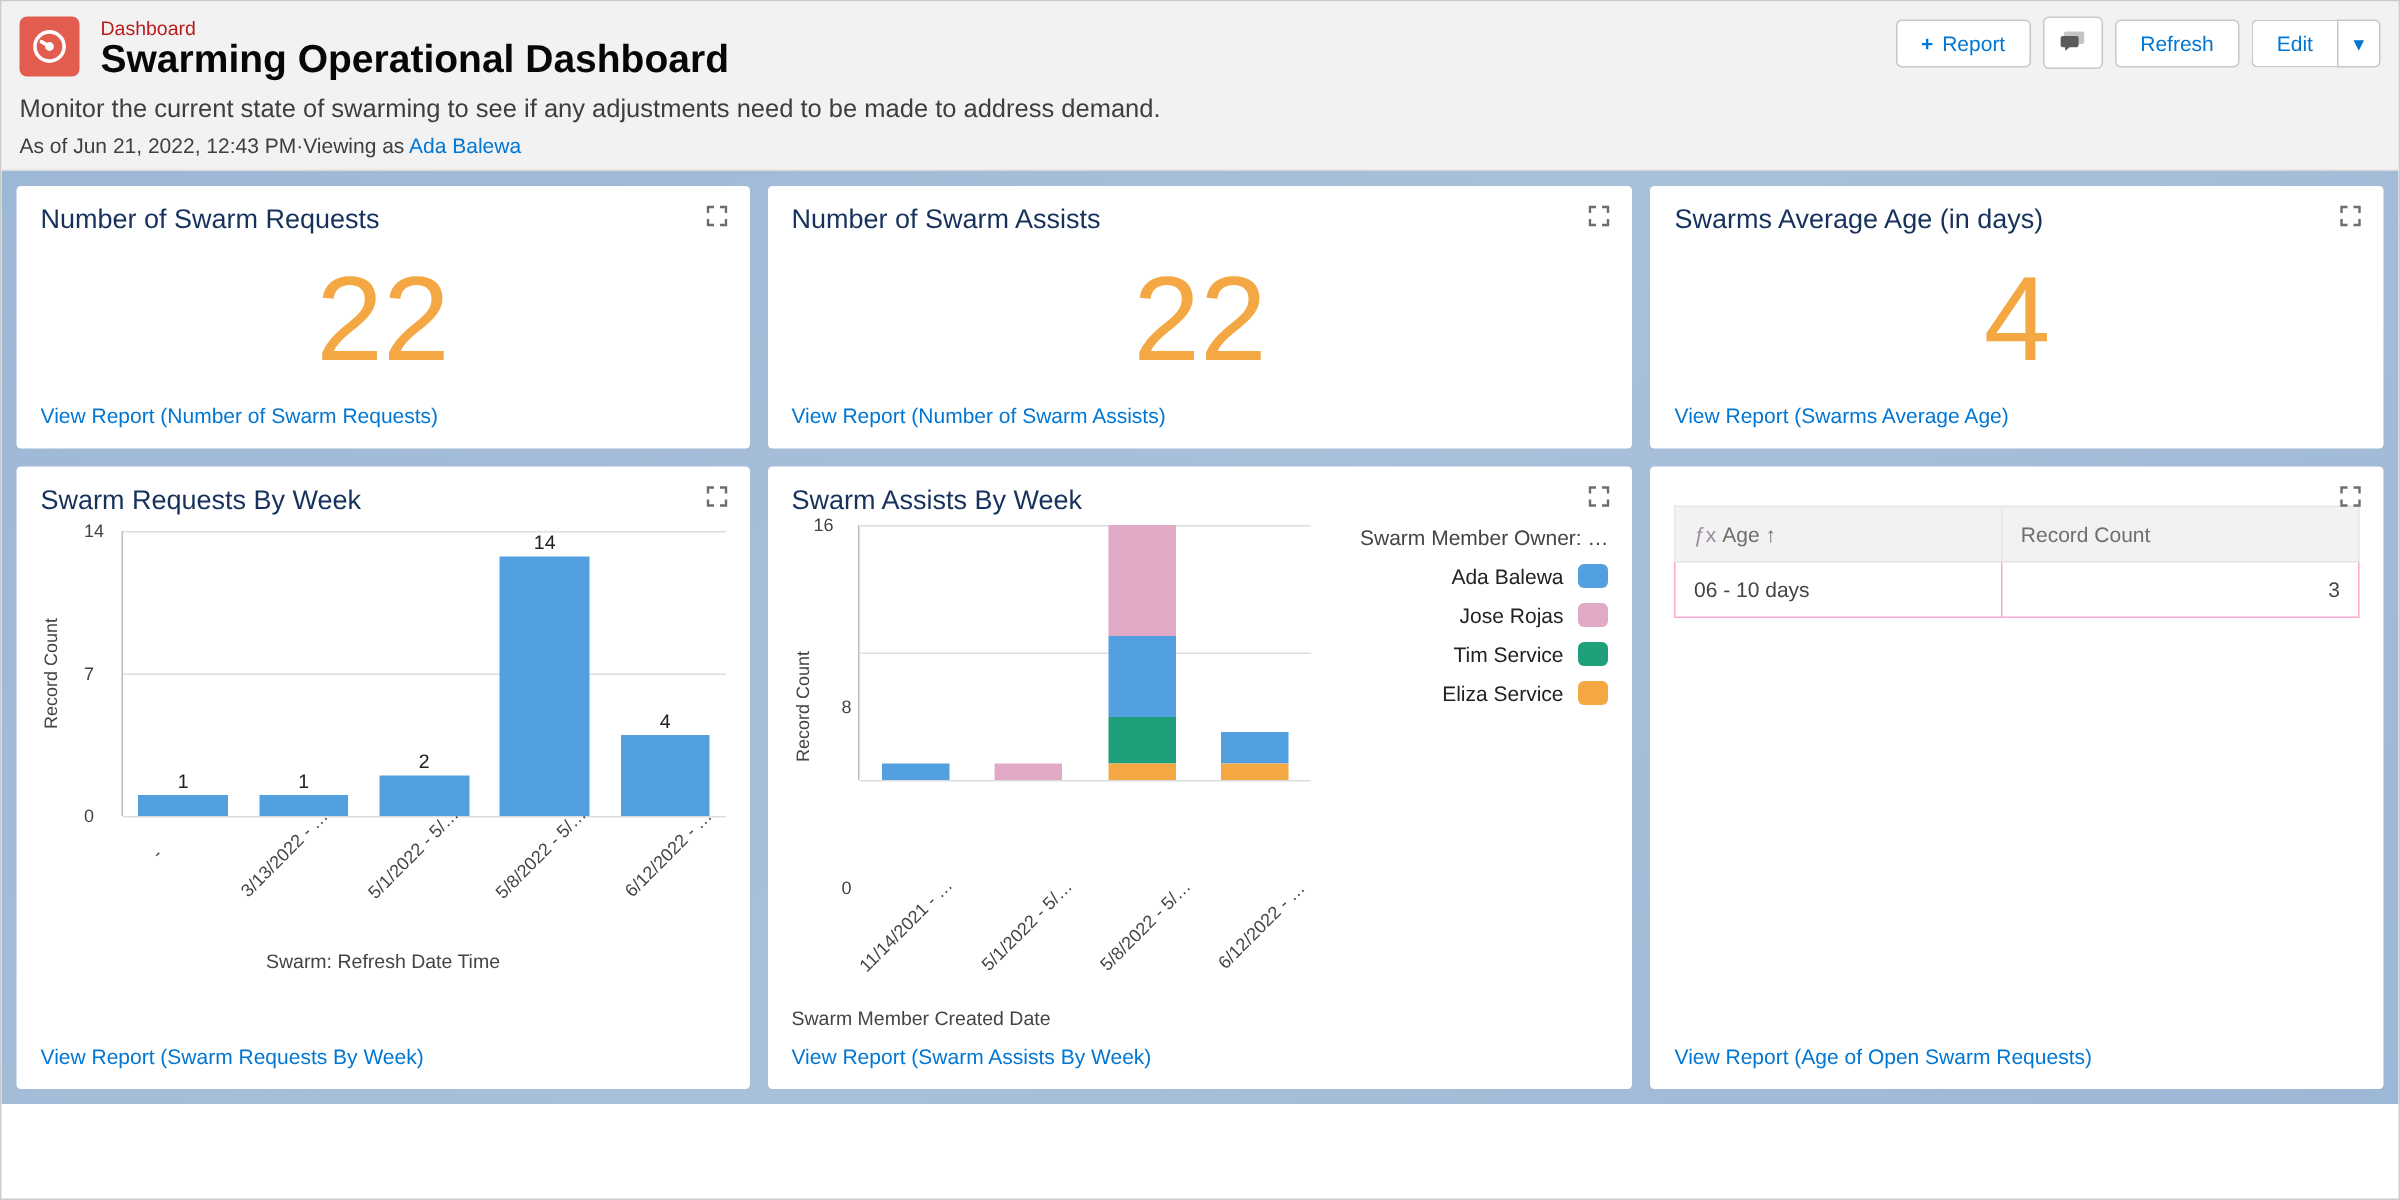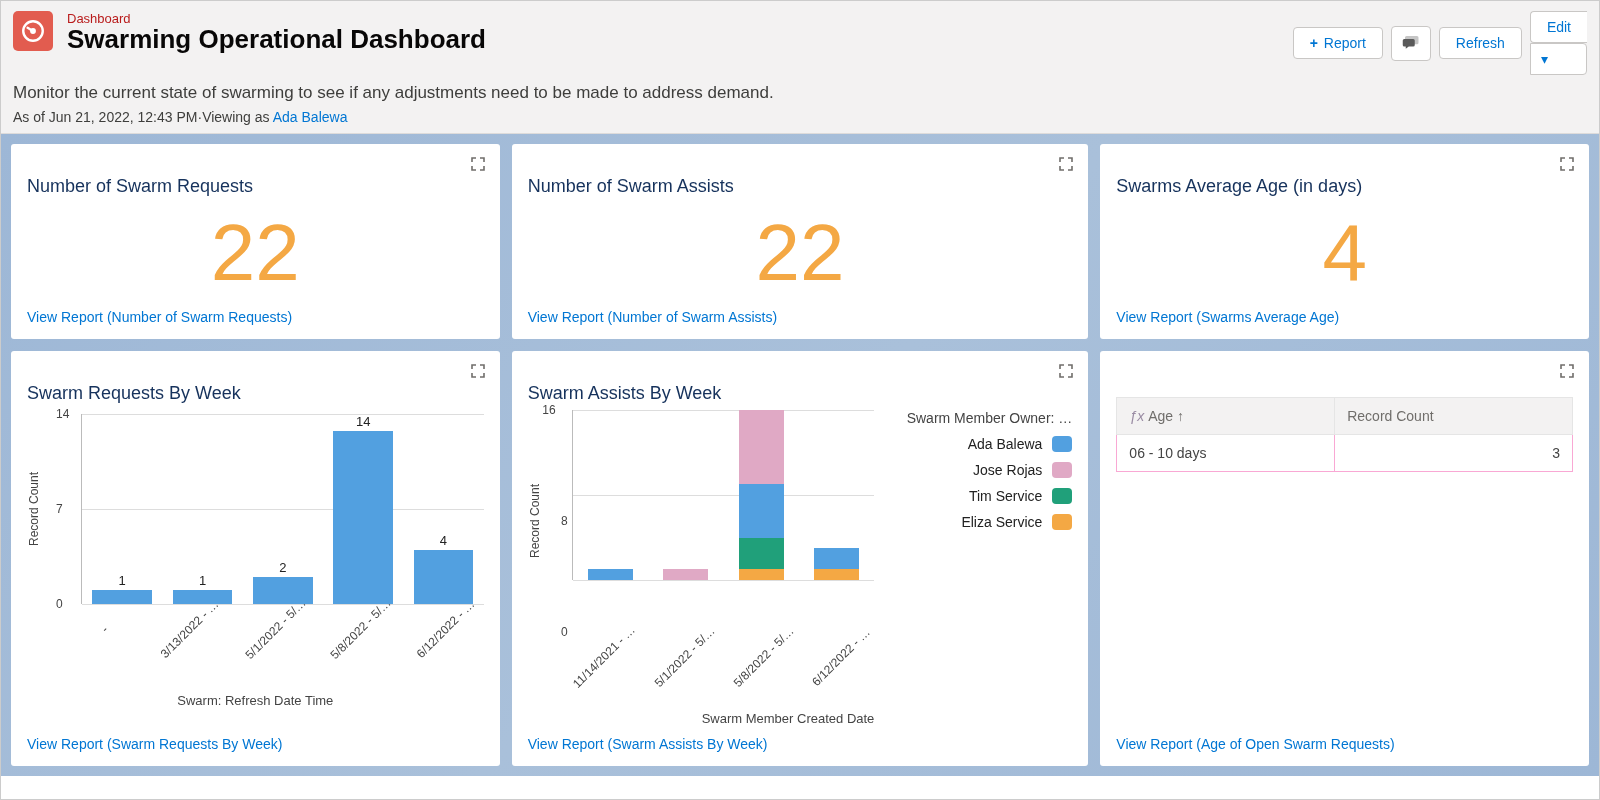--- a/index.html
+++ b/index.html
@@ -39,21 +39,21 @@
     border: 1px solid #c9c7c5;
     color: #0176d3;
     font-size: 14px;
     padding: 7px 16px;
     cursor: pointer;
     border-radius: 4px;
     display: flex; align-items: center; gap: 6px;
     margin-left: 8px;
   }
   .btn.icon-only { padding: 7px 10px; }
-  .btn-group { display: flex; margin-left: 8px; flex-direction: column; }
+  .btn-group { display: flex; margin-left: 8px; }
   .btn-group .btn { margin-left: 0; border-radius: 0; border-right-width: 0; }
   .btn-group .btn:first-child { border-radius: 4px 0 0 4px; }
   .btn-group .btn:last-child { border-radius: 0 4px 4px 0; border-right-width: 1px; }
   .plus { color: #0176d3; font-weight: 700; }
   .subtitle {
     font-size: 17px; color: #3e3e3c; margin-top: 8px;
   }
   .meta-line {
     font-size: 14px; color: #3e3e3c; margin-top: 6px;
   }
@@ -63,21 +63,21 @@
     padding: 10px;
   }
   .grid {
     display: grid;
     grid-template-columns: 1fr 1fr 1fr;
     gap: 12px;
   }
   .card {
     background: #fff;
     border-radius: 3px;
-    padding: 32px 16px 14px 16px;
+    padding: 12px 16px 14px 16px;
     position: relative;
     display: flex; flex-direction: column;
   }
   .card-title { font-size: 18px; color: #16325c; font-weight: 400; }
   .expand {
     position: absolute; top: 12px; right: 14px;
     cursor: pointer; color: #706e6b;
   }
   .big-num {
     flex: 1;
@@ -116,32 +116,32 @@
   .chart2-left { flex: 1; display:flex; flex-direction:column; }
   .plot2 { flex:1; position:relative; height:170px; border-left:1px solid #bbb; margin-left: 30px; }
   .bars2 { position:absolute; inset:0; display:flex; align-items:flex-end; }
   .stack-slot { flex:1; display:flex; flex-direction:column-reverse; align-items:center; height:100%; justify-content:flex-start; }
   .seg { width: 60%; }
   .legend { width: 190px; font-size: 14px; color: #222; }
   .legend-title { text-align:right; font-size:14px; color:#444; margin-bottom:10px; white-space:nowrap; overflow:hidden; text-overflow:ellipsis; }
   .legend-item { display:flex; align-items:center; justify-content:flex-end; gap:10px; margin-bottom:10px; }
   .swatch { width:20px; height:16px; border-radius:4px; }
   .x-labels2 { display: flex; margin-left:30px; margin-top: 2px; }
-  .xaxis-title2 { text-align:right; font-size:13px; color:#444; margin-top:45px; }
+  .xaxis-title2 { text-align:left; font-size:13px; color:#444; margin-top:45px; }
 
   
   table.age { width:100%; border-collapse: collapse; margin-top: 14px; font-size: 14px; }
   table.age th {
     background:#f3f2f2; text-align:left; font-weight:400; color:#706e6b;
     padding:10px 12px; border:1px solid #e5e5e5;
   }
   table.age td {
     padding:10px 12px; border:1px solid #f9a8d4; color:#444;
   }
-  .fx { font-style: italic; color:#9a8ca4; margin-right:4px; }
+  .fx { color:#9a8ca4; margin-right:4px; }
   .sort-arrow { color:#706e6b; margin-left:4px; }
 </style>
 </head>
 <body>
 
 <div class="header">
   <div class="header-top">
     <div class="app-icon">
       <svg viewBox="0 0 24 24" fill="none" stroke="#fff" stroke-width="2.2">
         <circle cx="12" cy="12" r="9"></circle>

